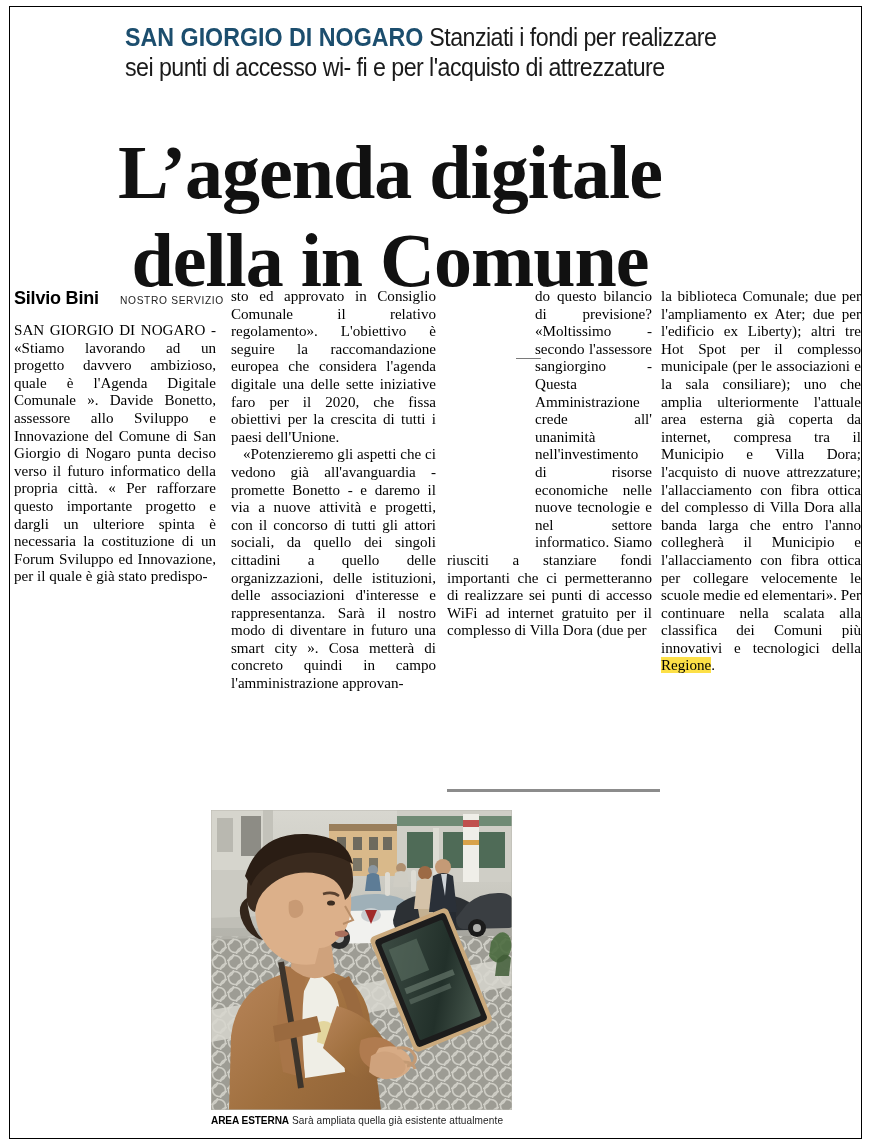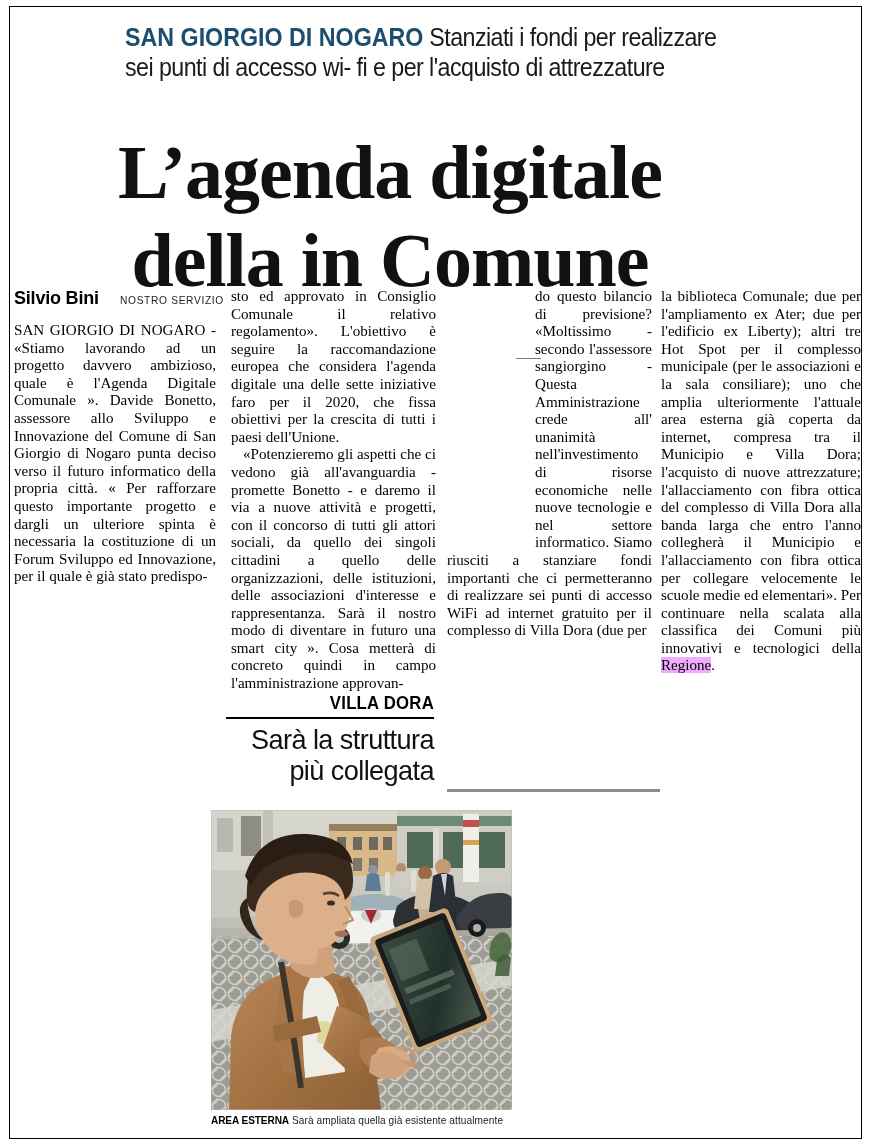--- a/index.html
+++ b/index.html
@@ -113,21 +113,21 @@
     shape-outside: inset(0);
   }
   .minidash {
     position: absolute;
     left: 516px; top: 358px;
     width: 25px; height: 1px;
     background: #7a7a7a;
   }
 
   .hl {
-    background: #f0abfc;
+    background: #fde047;
     color: #000;
   }
 
   
   .subhead {
     position: absolute;
     text-align: right;
     font-family: "Liberation Sans", sans-serif;
   }
   .subhead .label {
@@ -223,25 +223,20 @@
   <div class="col" id="col3">
     <span class="wrap-shape"></span>
     <p>do questo bilancio di previsione? «Moltissimo - secondo l'assessore sangiorgino - Questa Amministrazione crede all' unanimità nell'investimento di risorse economiche nelle nuove tecnologie e nel settore informatico. Siamo riusciti a stanziare fondi importanti che ci permetteranno di realizzare sei punti di accesso WiFi ad internet gratuito per il complesso di Villa Dora (due per</p>
   </div>
   <div class="minidash"></div>
 
   <div class="col" id="col4">
     <p><span>la biblioteca Comunale; due per l'ampliamento ex Ater; due per l'edificio ex Liberty); altri tre Hot Spot per il complesso municipale (per le associazioni e la sala consiliare); uno che amplia ulteriormente l'attuale area esterna già coperta da internet, compresa tra il Municipio e Villa Dora; l'acquisto di nuove attrezzature; l'allacciamento con fibra ottica del complesso di Villa Dora alla banda larga che entro l'anno collegherà il Municipio e l'allacciamento con fibra ottica per collegare velocemente le scuole medie ed elementari». Per continuare nella scalata alla classifica dei Comuni più innovativi e tecnologici della </span><span class="hl">Regione</span><span>.</span></p>
   </div>
 
-  <div class="subhead" id="sub1">
-    <span class="label">VILLA DORA</span>
-    <span class="rule"></span>
-    <span class="title"><span>Sarà la struttura</span><br><span>più collegata</span></span>
-  </div>
 
   <div class="grayrule"></div>
 
   <div class="photo">
     <svg width="301" height="300" viewBox="0 0 301 300">
       <defs>
         <linearGradient id="sky" x1="0" y1="0" x2="0" y2="1">
           <stop offset="0" stop-color="#d8d7d0"></stop>
             <stop offset="1" stop-color="#c2c1b8"></stop>
         </linearGradient>

